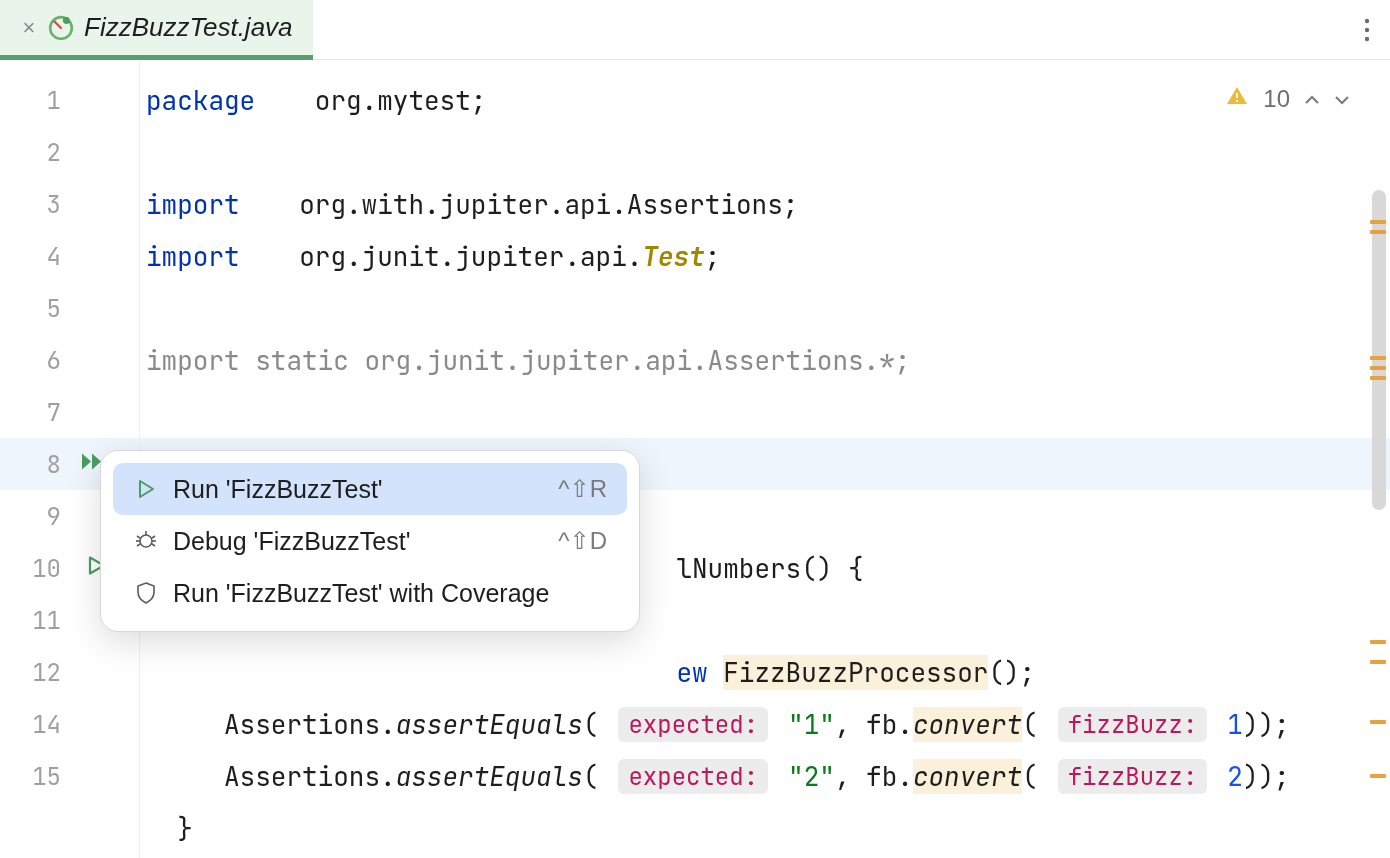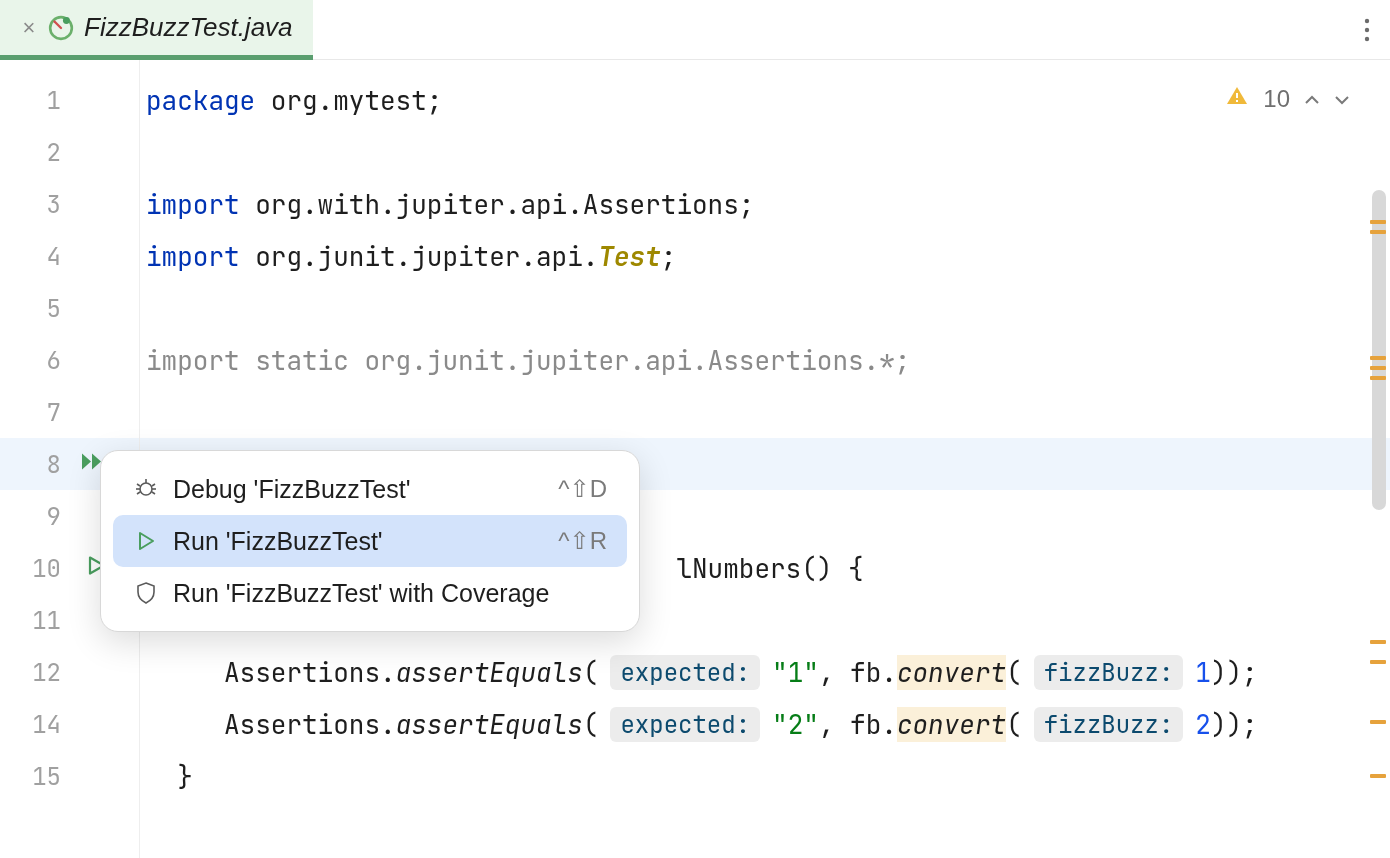--- a/index.html
+++ b/index.html
@@ -106,28 +106,28 @@
     align-items: center;
     padding-left: 6px;
     white-space: pre;
   }
   .code-line.active { background: #eef5fd; }
 
   .kw { color: #0033b3; }
   .unused { color: #8a8a8a; }
   .cls { color: #9e8800; font-style: italic; font-weight: bold; }
   .plain { color: #1e1e1e; }
-  .pkg { color: #1e1e1e; }
+  .pkg { color: #1e1e1e; margin-left: 44px; }
   .method-it { font-style: italic; }
   .hint {
     background: #ececec;
-    color: #0c4a6e;
+    color: #be185d;
     border-radius: 6px;
     padding: 2px 10px;
-    margin: 0 12px;
+    margin: 0 20px;
     font-size: 24px;
   }
   .str { color: #067d17; }
   .num { color: #1750eb; }
   .hl { background: #fbf0d9; }
 
   
   .inspection {
     position: absolute;
     top: 84px;
@@ -296,20 +296,21 @@
     <div class="code-line"></div>
     <div class="code-line"><span class="kw">import</span><span class="pkg"> org.with.jupiter.api.Assertions;</span></div>
     <div class="code-line"><span class="kw">import</span><span class="pkg"> org.junit.jupiter.api.</span><span class="cls">Test</span><span class="plain">;</span></div>
     <div class="code-line"></div>
     <div class="code-line"><span class="unused">import static org.junit.jupiter.api.Assertions.*;</span></div>
     <div class="code-line"></div>
     <div class="code-line active"></div>
     <div class="code-line"></div>
     <div class="code-line"><span style="visibility:hidden">XXXXXXXXXXXXXXXXXXXXXXXXXXXXXXXXXX</span><span class="plain">lNumbers</span><span class="plain">() {</span></div>
     <div class="code-line"></div>
+    <div class="code-line"><span style="visibility:hidden">XXXXXXXXXXXXXXXXXXXXXXXXXXXXXXXXXX</span><span class="kw">ew</span><span> </span><span class="plain hl">FizzBuzzProcessor</span><span class="plain">();</span></div>
     <div class="code-line"><span style="visibility:hidden">     </span><span class="plain">Assertions.</span><span class="plain method-it">assertEquals</span><span class="plain">(</span><span class="hint">expected:</span><span class="str">"1"</span><span class="plain">, fb.</span><span class="plain method-it hl">convert</span><span class="plain">(</span><span class="hint">fizzBuzz:</span><span class="num">1</span><span class="plain">));</span></div>
     <div class="code-line"><span style="visibility:hidden">     </span><span class="plain">Assertions.</span><span class="plain method-it">assertEquals</span><span class="plain">(</span><span class="hint">expected:</span><span class="str">"2"</span><span class="plain">, fb.</span><span class="plain method-it hl">convert</span><span class="plain">(</span><span class="hint">fizzBuzz:</span><span class="num">2</span><span class="plain">));</span></div>
     <div class="code-line"><span style="visibility:hidden">  </span><span class="plain">}</span></div>
   </div>
 </div>
 
 <div class="inspection">
   <span class="warn-icon">
     <svg width="24" height="24" viewBox="0 0 24 24">
         <path d="M12 3 L22 20 L2 20 Z" fill="#f0b93a"></path>
@@ -337,45 +338,45 @@
   <div class="marker" style="top:296px"></div>
   <div class="marker" style="top:306px"></div>
   <div class="marker" style="top:316px"></div>
   <div class="marker" style="top:580px"></div>
   <div class="marker" style="top:600px"></div>
   <div class="marker" style="top:660px"></div>
   <div class="marker" style="top:714px"></div>
 </div>
 
 <div class="popup">
+  <div class="popup-item selected">
+    <span class="mi-icon">
+      <svg width="20" height="20" viewBox="0 0 20 20">
+          <path d="M4 2 L17 10 L4 18 Z" fill="none" stroke="#4a9e5f" stroke-width="2" stroke-linejoin="round"></path>
+        </svg>
+    </span>
+    <span class="label">Run 'FizzBuzzTest'</span>
+    <span class="shortcut">^⇧R</span>
+  </div>
   <div class="popup-item">
     <span class="mi-icon">
       <svg width="22" height="22" viewBox="0 0 22 22">
           <circle cx="11" cy="11" r="6" fill="none" stroke="#5a5a5a" stroke-width="1.6"></circle>
           <line x1="11" y1="1" x2="11" y2="5" stroke="#5a5a5a" stroke-width="1.6"></line>
           <line x1="2" y1="6" x2="5" y2="8" stroke="#5a5a5a" stroke-width="1.6"></line>
           <line x1="20" y1="6" x2="17" y2="8" stroke="#5a5a5a" stroke-width="1.6"></line>
           <line x1="2" y1="16" x2="5" y2="14" stroke="#5a5a5a" stroke-width="1.6"></line>
           <line x1="20" y1="16" x2="17" y2="14" stroke="#5a5a5a" stroke-width="1.6"></line>
           <line x1="1" y1="11" x2="5" y2="11" stroke="#5a5a5a" stroke-width="1.6"></line>
           <line x1="21" y1="11" x2="17" y2="11" stroke="#5a5a5a" stroke-width="1.6"></line>
         </svg>
     </span>
     <span class="label">Debug 'FizzBuzzTest'</span>
     <span class="shortcut">^⇧D</span>
   </div>
-  <div class="popup-item selected">
-    <span class="mi-icon">
-      <svg width="20" height="20" viewBox="0 0 20 20">
-          <path d="M4 2 L17 10 L4 18 Z" fill="none" stroke="#4a9e5f" stroke-width="2" stroke-linejoin="round"></path>
-        </svg>
-    </span>
-    <span class="label">Run 'FizzBuzzTest'</span>
-    <span class="shortcut">^⇧R</span>
-  </div>
   <div class="popup-item">
     <span class="mi-icon">
       <svg width="20" height="22" viewBox="0 0 20 22">
           <path d="M10 1 L18 4 V10 C18 16 14 19 10 21 C6 19 2 16 2 10 V4 Z" fill="none" stroke="#5a5a5a" stroke-width="1.6"></path>
         </svg>
     </span>
     <span class="label">Run 'FizzBuzzTest' with Coverage</span>
   </div>
 </div>
 

